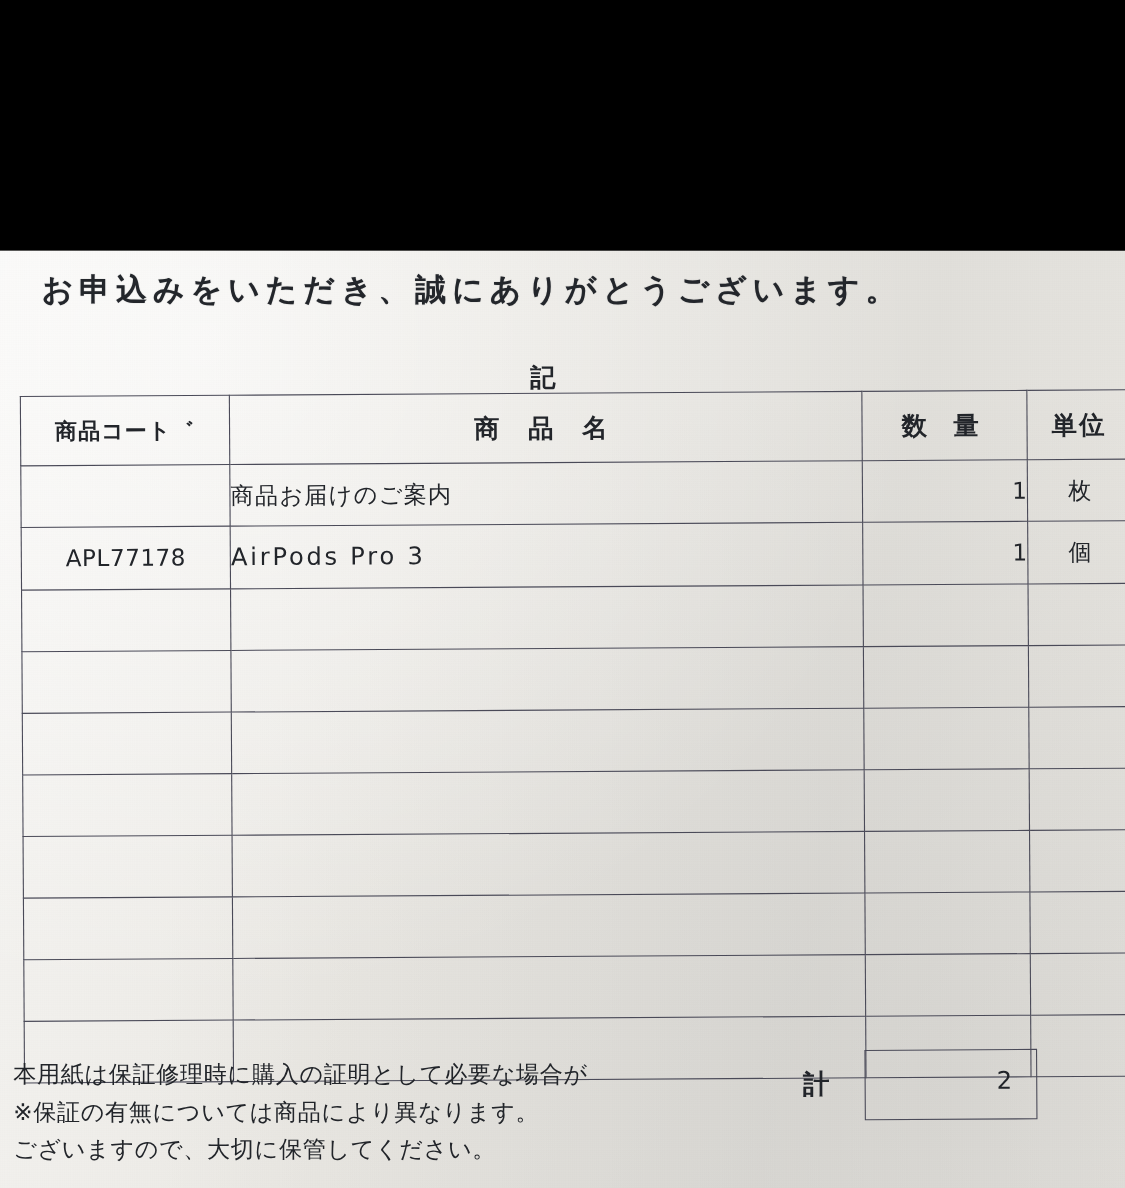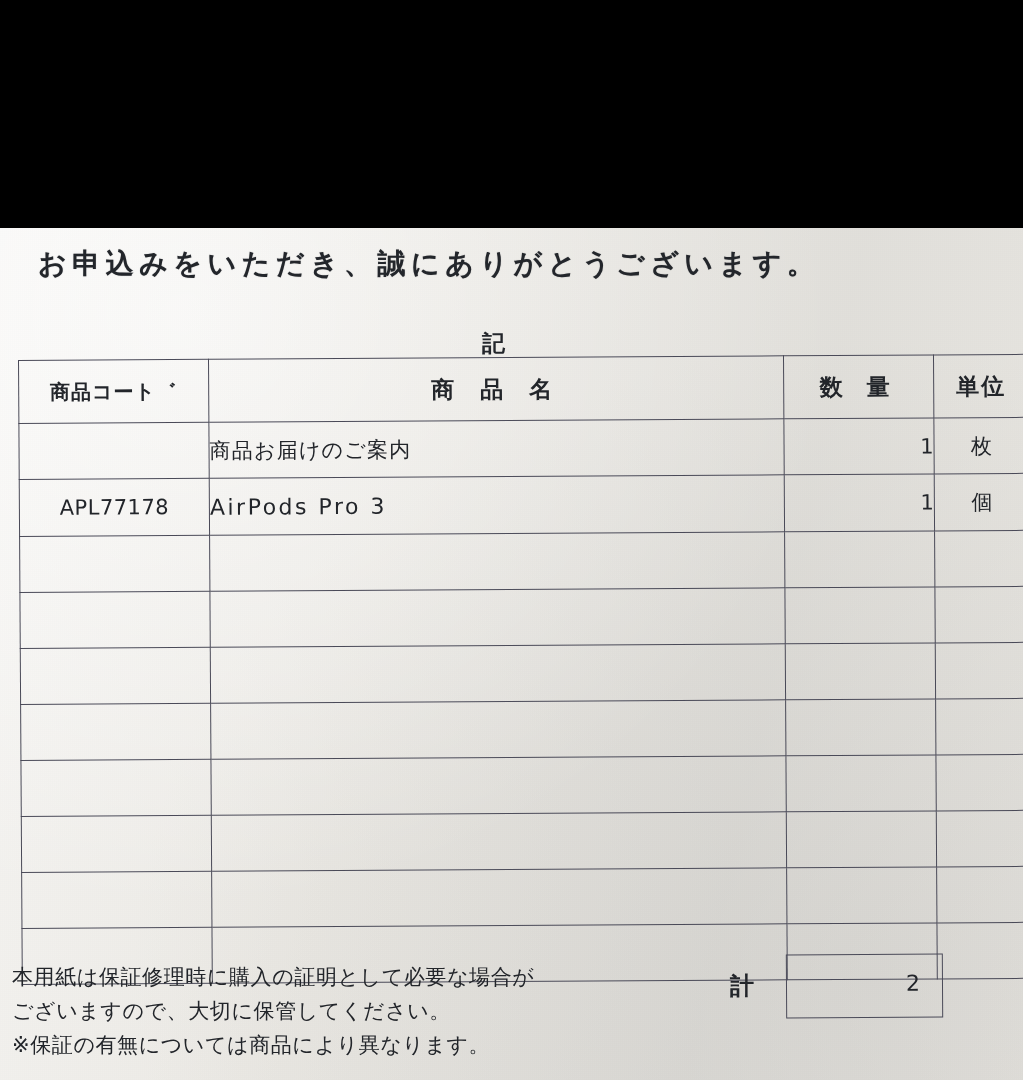--- a/index.html
+++ b/index.html
@@ -295,22 +295,22 @@
             <td class="cell-qty"></td>
             <td class="cell-unit"></td>
           </tr>
         </tbody>
       </table>
     </div>
 
     <div class="footer">
       <div class="footer-notes">
         <div>本用紙は保証修理時に購入の証明として必要な場合が</div>
+        <div>※保証の有無については商品により異なります。</div>
         <div>ございますので、大切に保管してください。</div>
-        <div>※保証の有無については商品により異なります。</div>
       </div>
       <div class="total-label">計</div>
       <div class="total-box">
         <div class="total-value">2</div>
       </div>
     </div>
 
   </div>
 </div>
 

